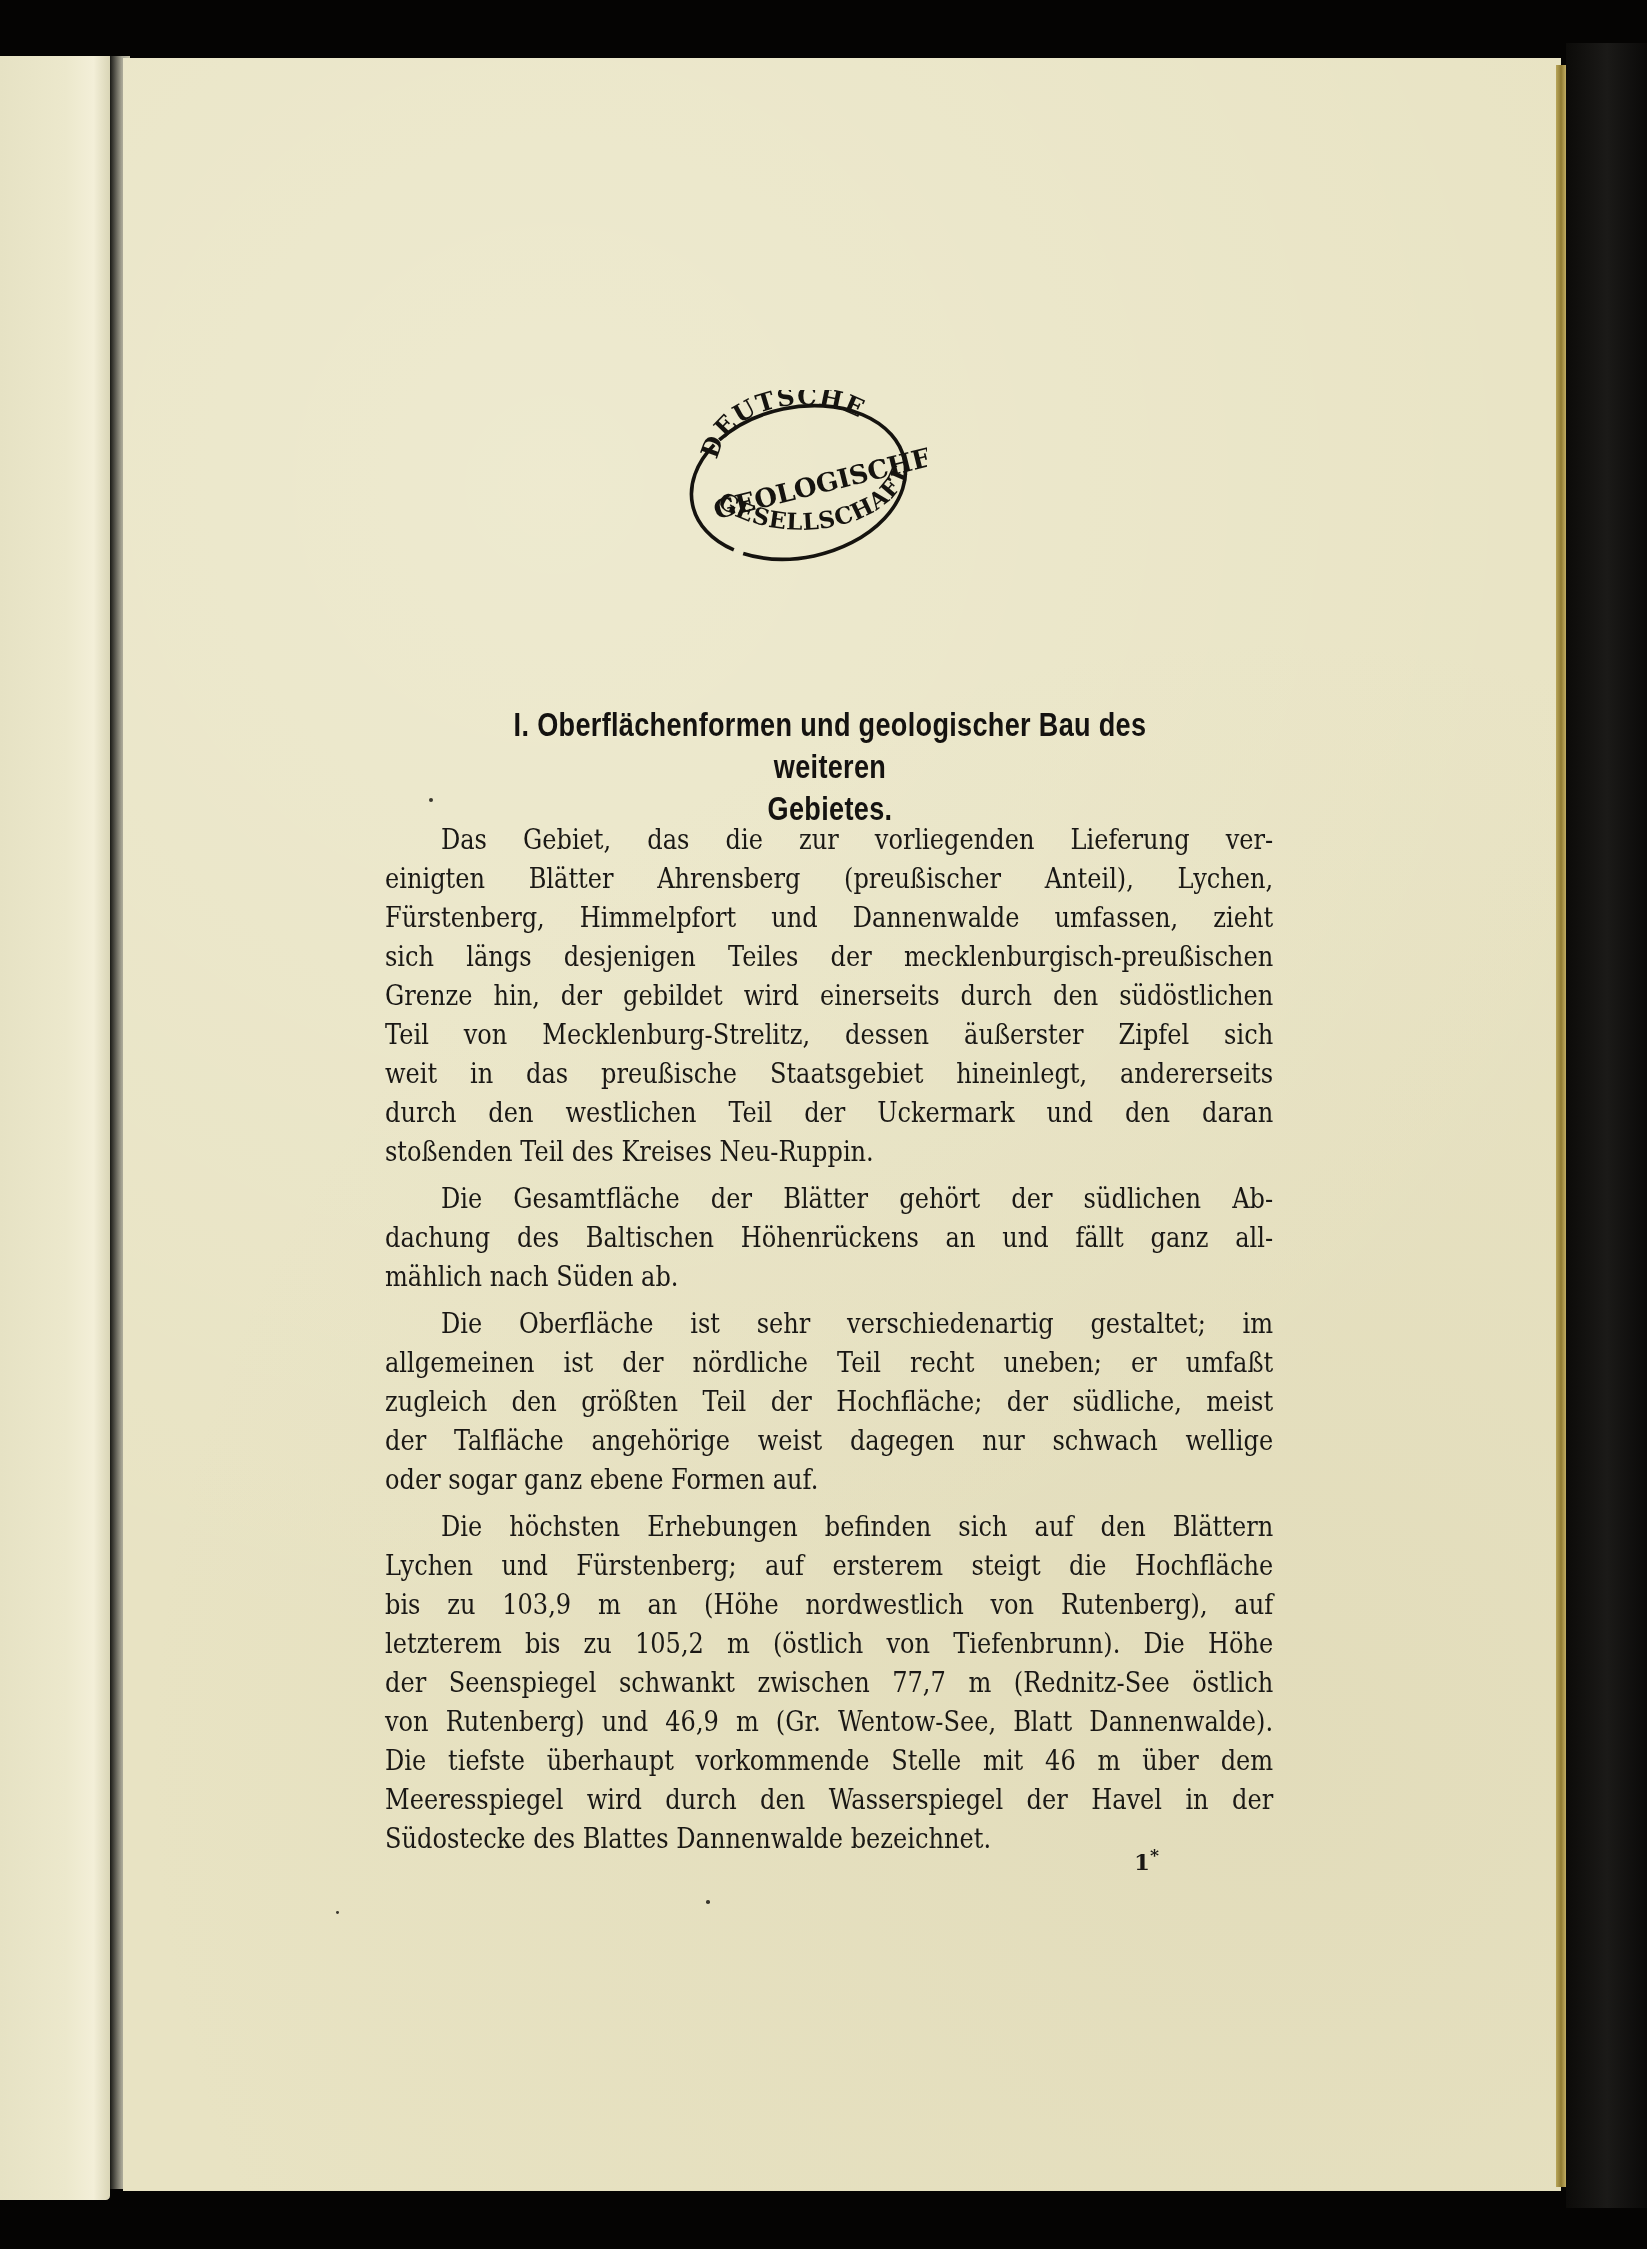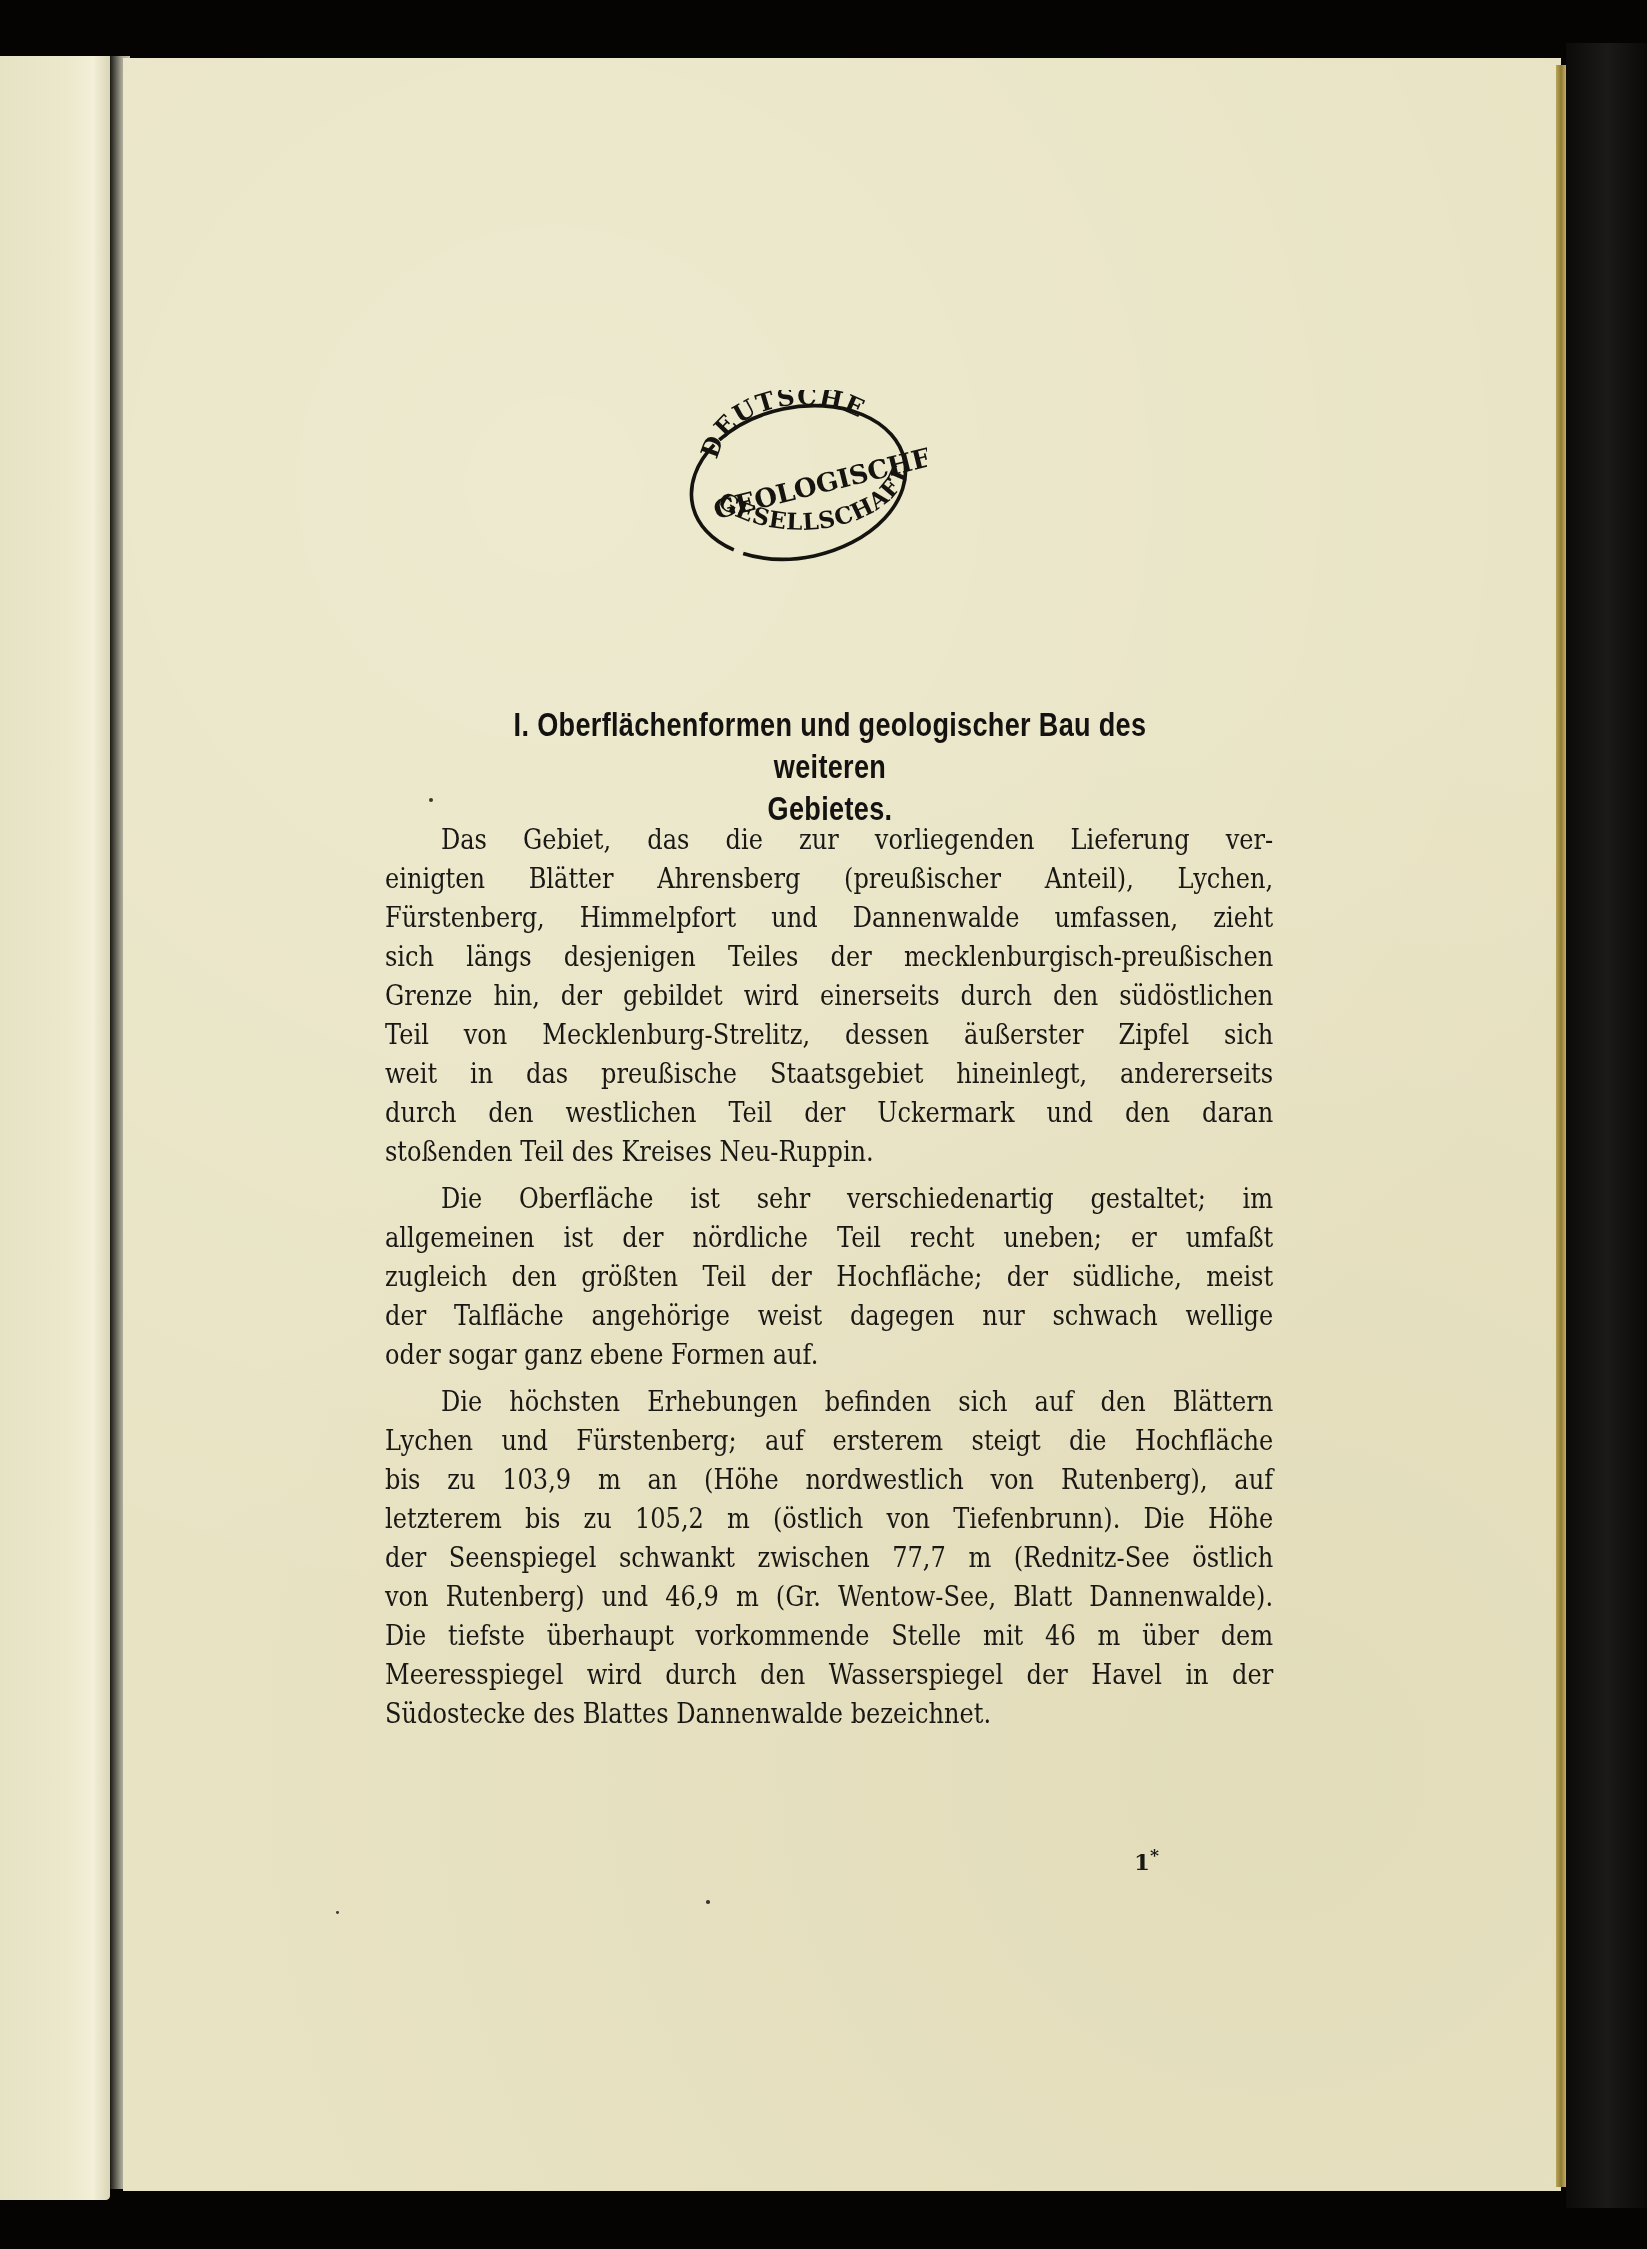--- a/index.html
+++ b/index.html
@@ -107,20 +107,25 @@
     <span class="line">einigten Blätter Ahrensberg (preußischer Anteil), Lychen,</span>
     <span class="line">Fürstenberg, Himmelpfort und Dannenwalde umfassen, zieht</span>
     <span class="line">sich längs desjenigen Teiles der mecklenburgisch-preußischen</span>
     <span class="line">Grenze hin, der gebildet wird einerseits durch den südöstlichen</span>
     <span class="line">Teil von Mecklenburg-Strelitz, dessen äußerster Zipfel sich</span>
     <span class="line">weit in das preußische Staatsgebiet hineinlegt, andererseits</span>
     <span class="line">durch den westlichen Teil der Uckermark und den daran</span>
     <span class="line last">stoßenden Teil des Kreises Neu-Ruppin.</span>
   </p>
   <p>
+    <span class="line indent">Die Gesamtfläche der Blätter gehört der südlichen Ab-</span>
+    <span class="line">dachung des Baltischen Höhenrückens an und fällt ganz all-</span>
+    <span class="line last">mählich nach Süden ab.</span>
+  </p>
+  <p>
     <span class="line indent">Die Oberfläche ist sehr verschiedenartig gestaltet; im</span>
     <span class="line">allgemeinen ist der nördliche Teil recht uneben; er umfaßt</span>
     <span class="line">zugleich den größten Teil der Hochfläche; der südliche, meist</span>
     <span class="line">der Talfläche angehörige weist dagegen nur schwach wellige</span>
     <span class="line last">oder sogar ganz ebene Formen auf.</span>
   </p>
   <p>
     <span class="line indent">Die höchsten Erhebungen befinden sich auf den Blättern</span>
     <span class="line">Lychen und Fürstenberg; auf ersterem steigt die Hochfläche</span>
     <span class="line">bis zu 103,9 m an (Höhe nordwestlich von Rutenberg), auf</span>

